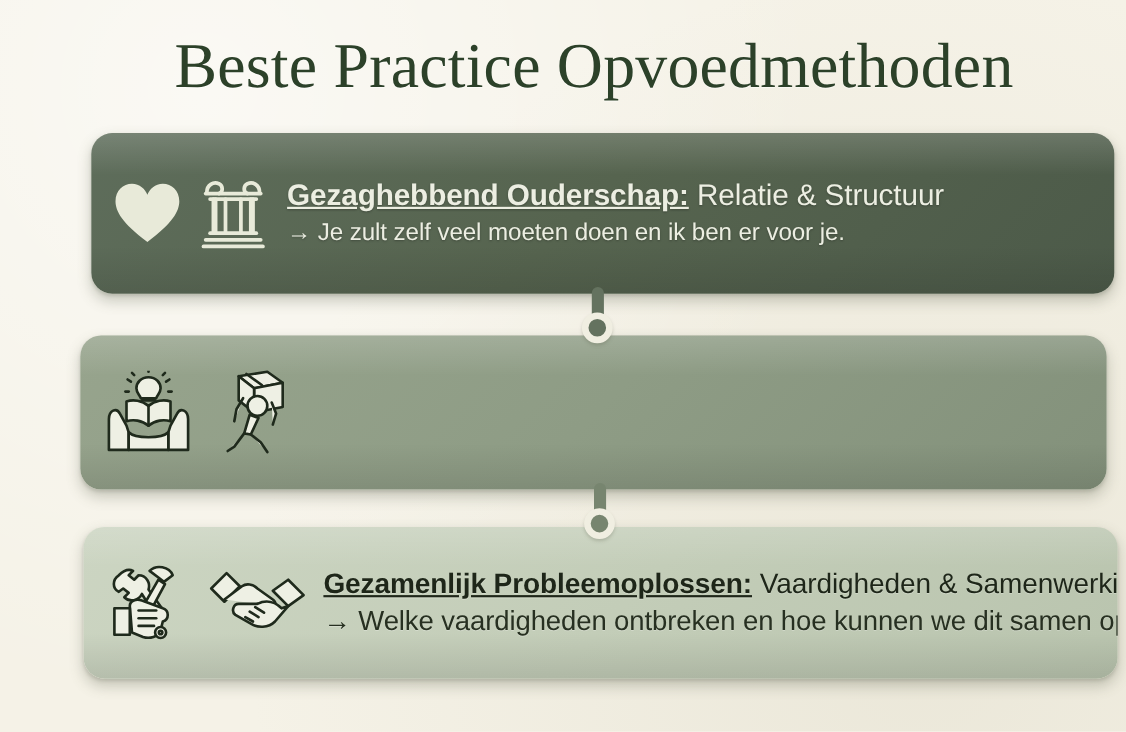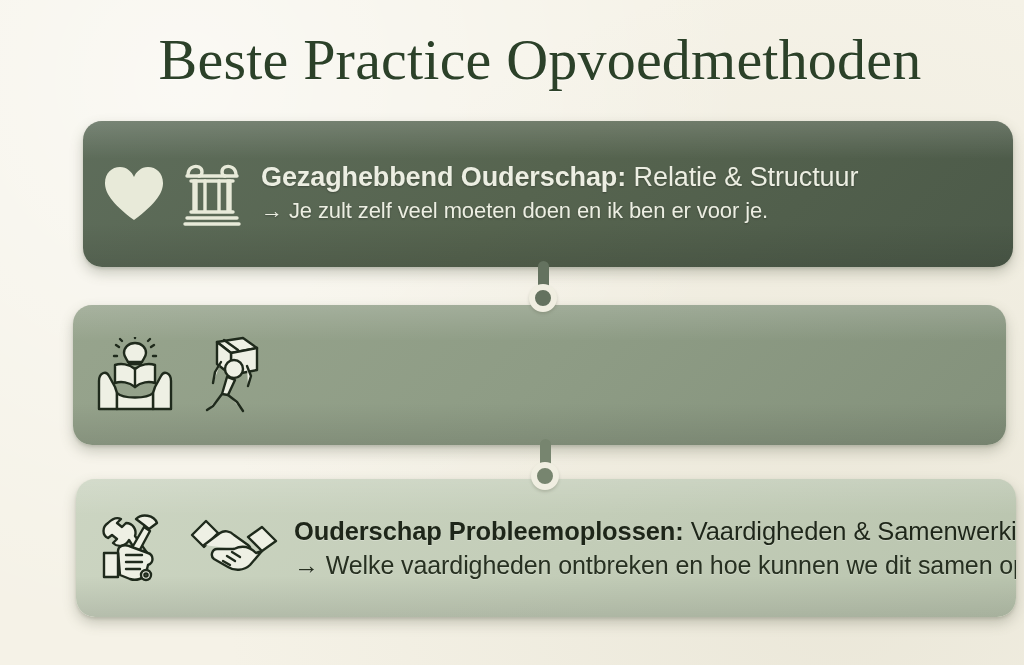--- a/index.html
+++ b/index.html
@@ -113,20 +113,21 @@
 
   .line-heading {
     font-size: 27px;
     line-height: 33px;
     font-weight: 400;
     white-space: nowrap;
     letter-spacing: -0.1px;
   }
   .line-heading .strong {
     font-weight: 700;
+    text-decoration: underline;
   }
   .line-sub {
     font-size: 22px;
     line-height: 34px;
     font-weight: 400;
     white-space: nowrap;
     letter-spacing: -0.1px;
   }
   .line-sub .arrow { font-weight: 400; }
 
@@ -342,21 +343,21 @@
             <path d="M37 41 L45 46"></path>
             <path d="M42 37 L50 42"></path>
           </g>
         </svg>
       </span>
 
     </div>
 
     <div class="card-text">
       <div class="line-heading">
-        <span class="strong">Ouderschap Probleemoplossen:</span><span> Vaardigheden &amp; Samenwerking</span>
+        <span class="strong">Gezamenlijk Probleemoplossen:</span><span> Vaardigheden &amp; Samenwerking</span>
       </div>
       <div class="line-sub">
         <span class="arrow">→</span><span> Welke vaardigheden ontbreken en hoe kunnen we dit samen oppakken?</span>
       </div>
     </div>
   </div>
 
 </div>
 
 </body></html>

